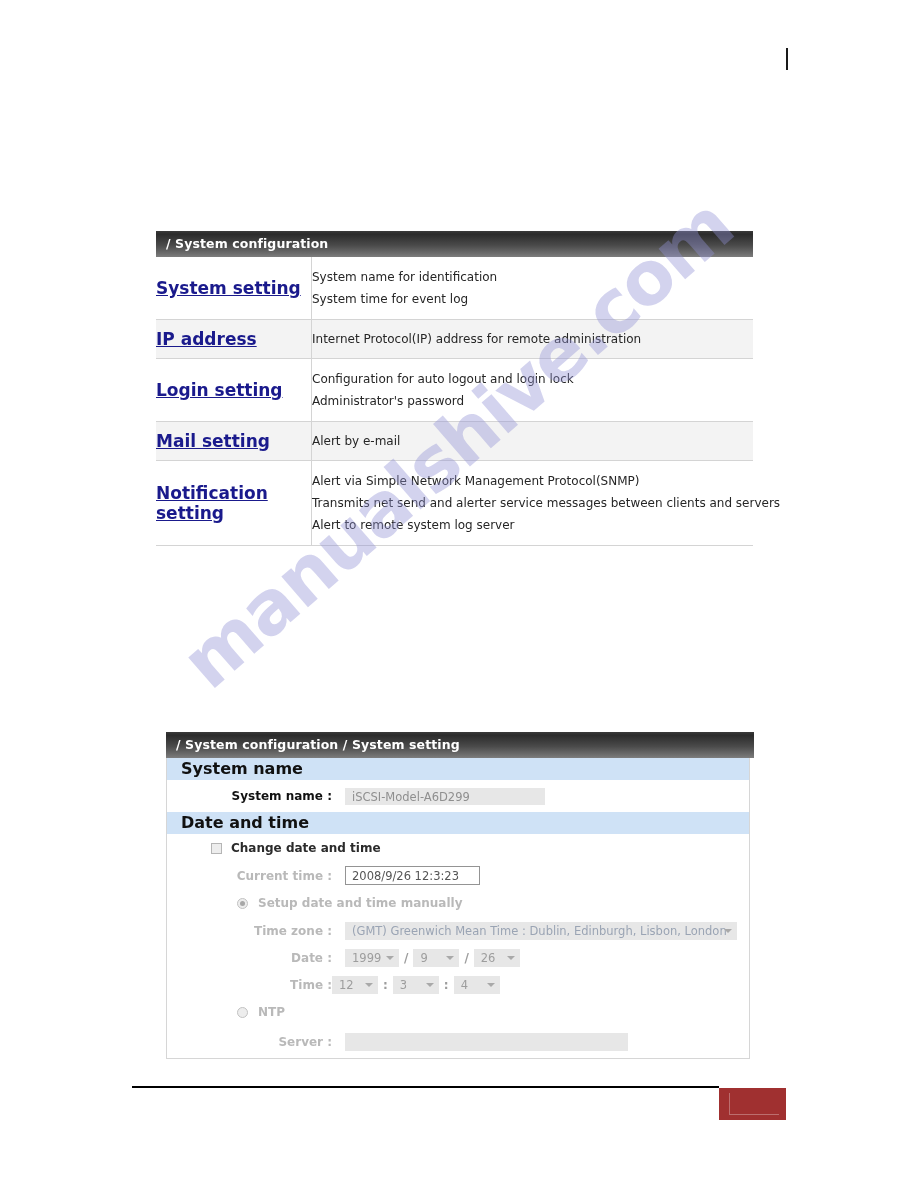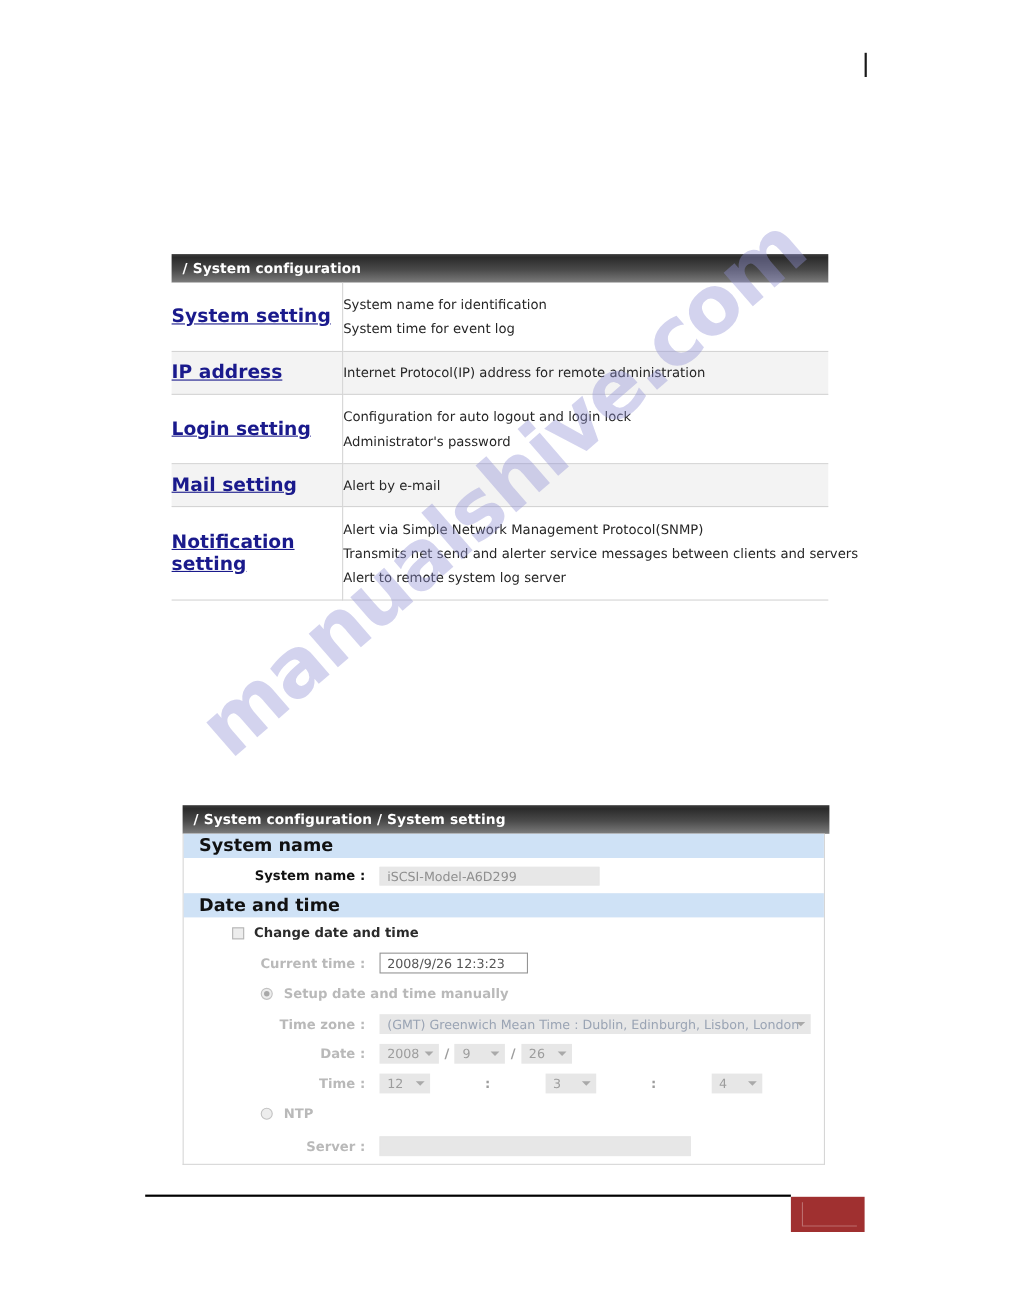--- a/index.html
+++ b/index.html
@@ -381,39 +381,39 @@
       <div class="sel" style="width:392px; margin-left:13px;">
         <span>(GMT) Greenwich Mean Time : Dublin, Edinburgh, Lisbon, London</span>
         <span class="arw"></span>
       </div>
     </div>
 
     <div class="frow">
       <div class="flabel dim" style="width:165px;">Date :</div>
       <div style="margin-left:13px; display:flex; align-items:center;">
         <span class="sel small">
-          <span>2008</span>
+          <span>1999</span>
           <span class="arw"></span>
         </span>
         <span class="sep">/</span>
         <span class="sel tiny">
           <span>9</span>
           <span class="arw"></span>
         </span>
         <span class="sep">/</span>
         <span class="sel tiny">
           <span>26</span>
           <span class="arw"></span>
         </span>
       </div>
     </div>
 
     <div class="frow">
       <div class="flabel dim" style="width:165px;">Time :</div>
-      <div style="margin-left:13px; display:flex; align-items:center;gap:45px;">
+      <div style="display:flex; align-items:center;">
         <span class="sel tiny">
           <span>12</span>
           <span class="arw"></span>
         </span>
         <span class="sep">:</span>
         <span class="sel tiny">
           <span>3</span>
           <span class="arw"></span>
         </span>
         <span class="sep">:</span>

